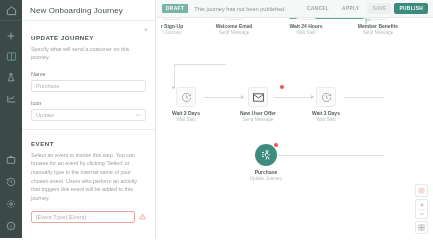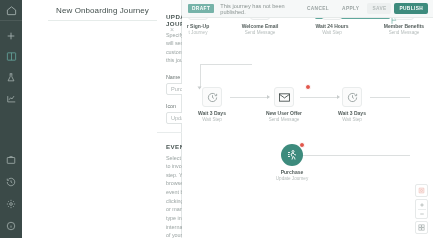--- a/index.html
+++ b/index.html
@@ -31,21 +31,21 @@
   .rail-ico { width: 14px; height: 13px; display: flex; align-items: center; justify-content: center; }
   .rail-ico svg { display: block; }
   .rail-ico.active svg { color: #64a49b; }
 
   
   .panel {
     width: 134px; height: 238px; flex: none;
     background: #ffffff;
     border-right: 1px solid #e2e6e6;
     position: relative;
-    display: flex; flex-direction: row; margin-left: 26px;
+    display: flex; flex-direction: column;
   }
   .panel-titlebar {
     height: 21px; flex: none;
     border-bottom: 1px solid #e6ecea;
     display: flex; align-items: center;
     padding: 0 8px;
   }
   .panel-title {
     font-size: 8px; color: #434f4d; letter-spacing: .1px;
   }

